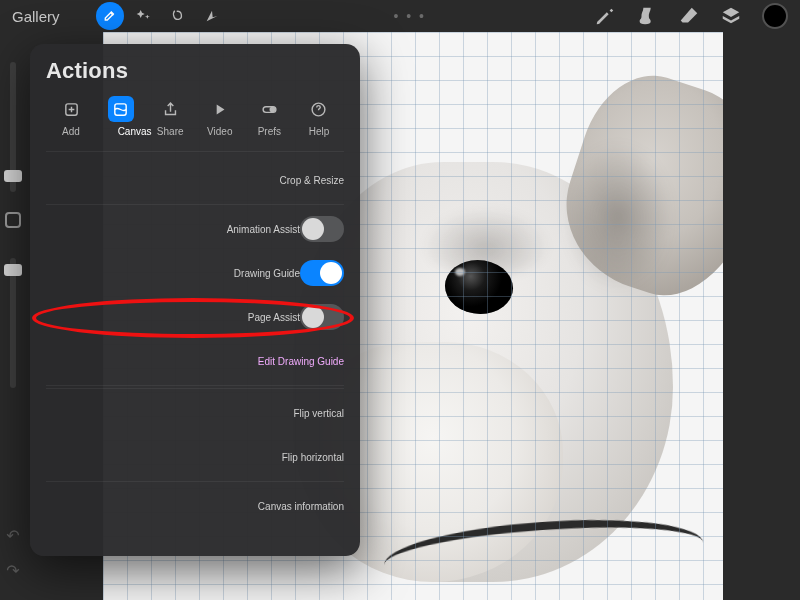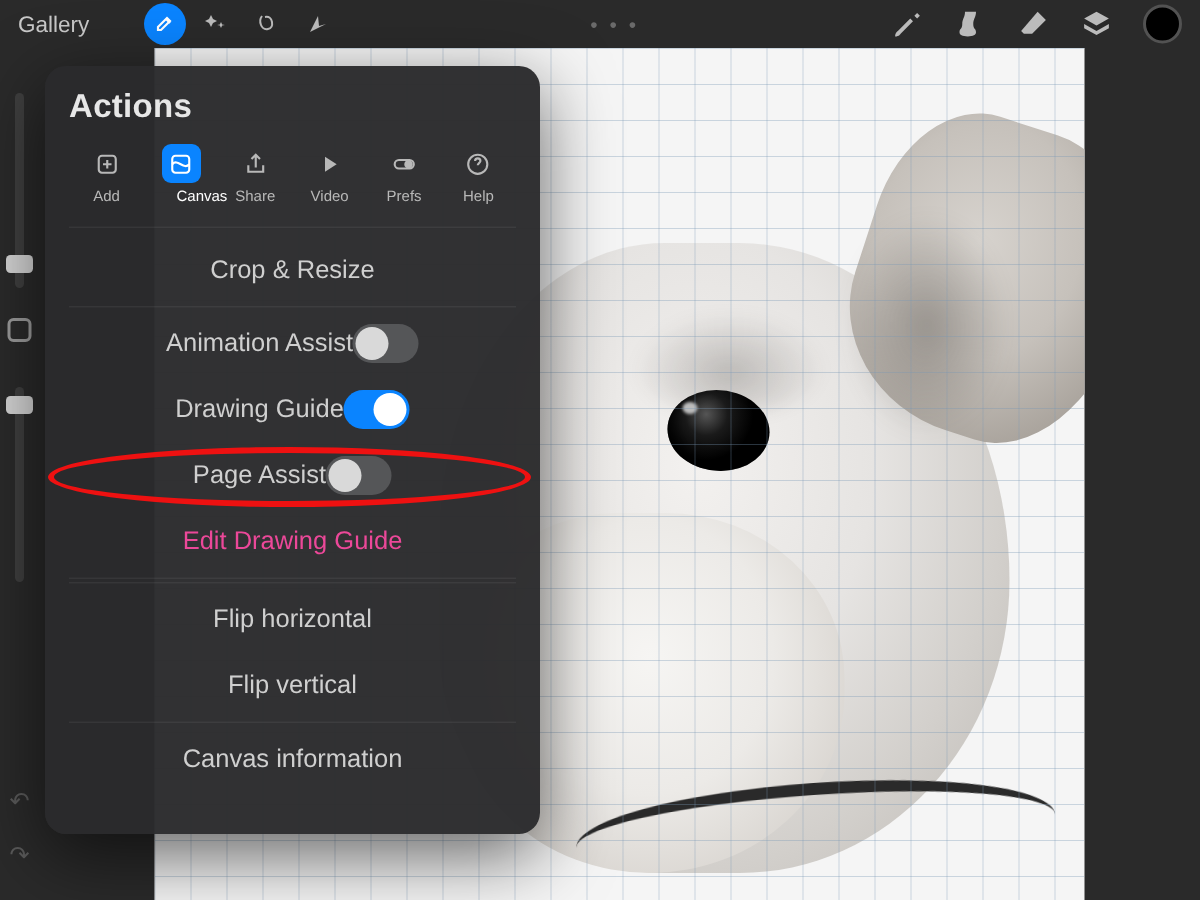--- a/index.html
+++ b/index.html
@@ -49,22 +49,22 @@
   .popover { position: absolute; top: 44px; left: 30px; width: 330px; background: rgba(42,42,44,0.97); border-radius: 14px; padding: 14px 16px 28px; box-shadow: 0 14px 48px rgba(0,0,0,0.6); z-index: 10; color: #e7e7e7; }
   .popover h2 { font-size: 22px; font-weight: 600; margin-bottom: 12px; letter-spacing: 0.2px; }
   .tabrow { display: flex; justify-content: space-between; padding: 0 2px 14px; border-bottom: 1px solid rgba(255,255,255,0.06); margin-bottom: 6px; }
   .tab { display: flex; flex-direction: column; align-items: center; gap: 4px; width: 46px; color: #b8b8b8; cursor: pointer; }
   .tab.active .tab-ico { background: #0a84ff; color: #fff; }
   .tab.active .tab-lbl { color: #fff; margin-left: 28px; }
   .tab-ico { width: 26px; height: 26px; border-radius: 6px; display: flex; align-items: center; justify-content: center; }
   .tab-ico svg { width: 17px; height: 17px; }
   .tab-lbl { font-size: 10px; }
 
-  .menu-item { display: flex; align-items: center; justify-content: center; height: 44px; font-size: 17px; color: #cfcfcf; cursor: pointer; }
-  .menu-item.dim { color: #ec4899; }
+  .menu-item { display: flex; align-items: center; justify-content: flex-end; height: 44px; font-size: 10px; color: #cfcfcf; cursor: pointer; }
+  .menu-item.dim { color: #f0abfc; }
   .sep { height: 1px; background: rgba(255,255,255,0.06); margin: 2px 0; }
 
   .toggle { width: 44px; height: 26px; border-radius: 13px; background: #555658; position: relative; cursor: pointer; }
   .toggle .knob { position: absolute; top: 2px; left: 2px; width: 22px; height: 22px; border-radius: 11px; background: #d9d9d9; transition: left .15s; }
   .toggle.on { background: #0a84ff; }
   .toggle.on .knob { left: 20px; background: #fff; }
 
   
   .annot { position: absolute; z-index: 20; border: 4px solid #e11; border-radius: 50%; pointer-events: none; }
   .annot.a1 { left: 32px; top: 298px; width: 322px; height: 40px; }
@@ -237,25 +237,25 @@
       </div>
   </div>
   <div class="menu-item dim">
     <span>Edit Drawing Guide</span>
   </div>
   <div class="sep"></div>
 
   <div class="sep"></div>
 
   <div class="menu-item">
+    <span>Flip vertical</span>
+  </div>
+  <div class="menu-item">
     <span>Flip horizontal</span>
   </div>
-  <div class="menu-item">
-    <span>Flip vertical</span>
-  </div>
   <div class="sep"></div>
 
   <div class="menu-item">
     <span>Canvas information</span>
   </div>
 </div>
 
 <div class="annot a1"></div>
 
 </body></html>

